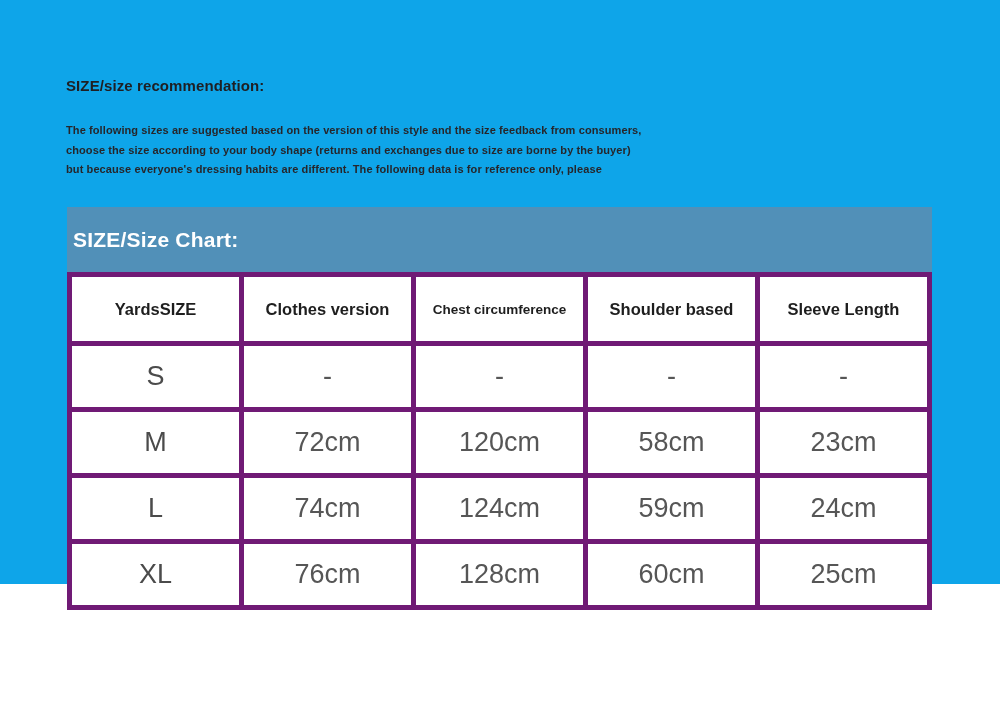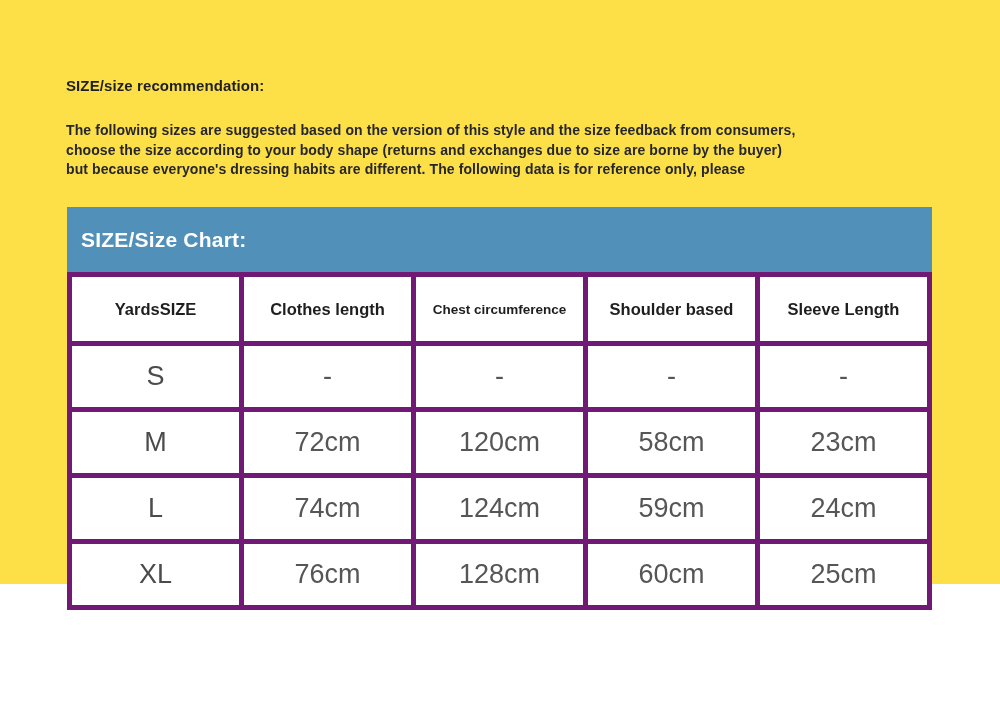--- a/index.html
+++ b/index.html
@@ -8,57 +8,57 @@
     width: 1000px;
     height: 708px;
     background: #ffffff;
     font-family: "Liberation Sans", "DejaVu Sans", sans-serif;
     overflow: hidden;
   }
   .canvas {
     position: relative;
     width: 1000px;
     height: 584px;
-    background: #fde047;
+    background: #0ea5e9;
   }
   .heading {
     position: absolute;
     left: 66px;
     top: 77px;
     font-size: 15px;
     font-weight: bold;
     color: #1f1f23;
     letter-spacing: 0.1px;
   }
   .description {
     position: absolute;
     left: 66px;
     top: 121px;
     width: 910px;
-    font-size: 14px;
+    font-size: 11px;
     font-weight: bold;
     color: #26262b;
     letter-spacing: 0.1px;
   }
   .description .line {
     white-space: nowrap;
     line-height: 19.5px;
   }
   .title-bar {
     position: absolute;
     left: 67px;
     top: 207px;
     width: 865px;
     height: 65px;
     background: #5190B8;
     box-sizing: border-box;
   }
   .title-bar .title-text {
     display: block;
-    padding-left: 14px;
+    padding-left: 6px;
     line-height: 65px;
     font-size: 21px;
     font-weight: bold;
     color: #ffffff;
     letter-spacing: 0.2px;
   }
   table.size-table {
     position: absolute;
     left: 67px;
     top: 272px;
@@ -117,21 +117,21 @@
   </div>
 
   <div class="title-bar" style="background: rgb(81, 144, 184);">
     <span class="title-text" style="color: rgb(255, 255, 255);">SIZE/Size Chart:</span>
   </div>
 
   <table class="size-table">
     <tbody>
       <tr class="header-row">
         <th>YardsSIZE</th>
-        <th>Clothes length</th>
+        <th>Clothes version</th>
         <th>
           <span class="wrap-header">Chest circumference</span>
         </th>
         <th>Shoulder based</th>
         <th>Sleeve Length</th>
       </tr>
 
       <tr class="data-row">
         <td class="size-cell">S</td>
         <td>-</td>

